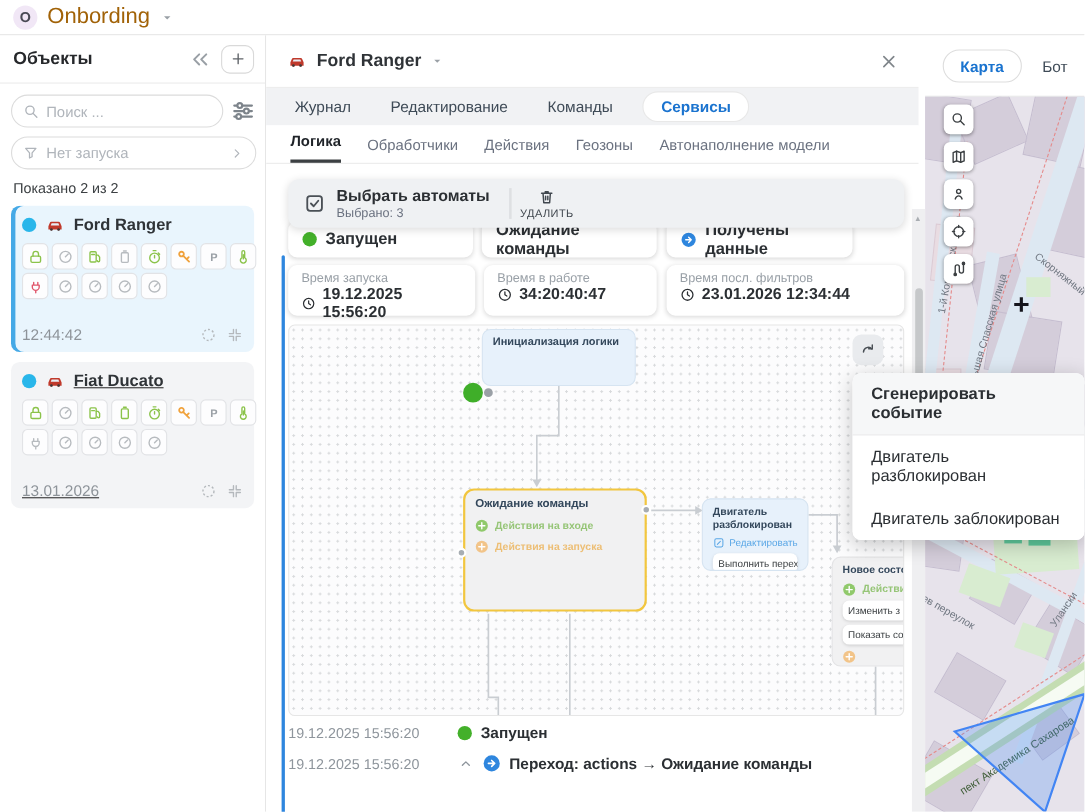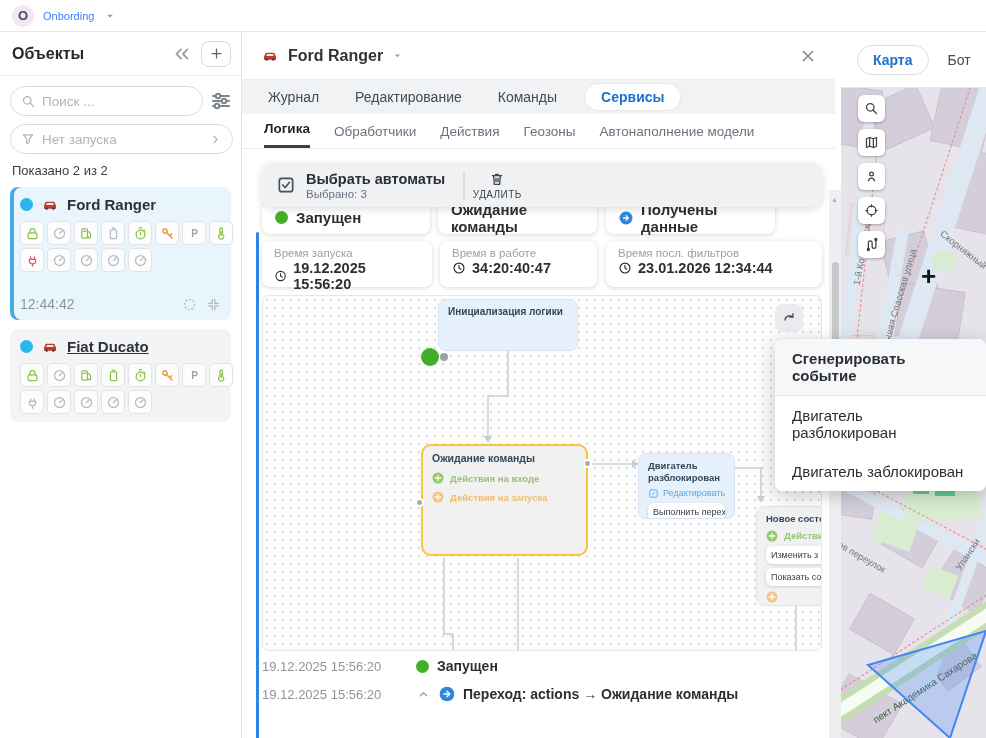--- a/index.html
+++ b/index.html
@@ -7,21 +7,21 @@
   body { position:relative; overflow:hidden; background:#fff;
          font-family:"Liberation Sans","DejaVu Sans",sans-serif; color:#333; }
   svg { display:block; }
   .ic svg { width:100%; height:100%; }
 
   
   .topbar { position:absolute; left:0; top:0; width:986px; height:32px; background:#fff;
             border-bottom:1px solid #e7e7e7; display:flex; align-items:center; padding-left:12px; gap:9px; z-index:20; }
   .avatar { width:22px; height:22px; border-radius:50%; background:#f1e7f6; color:#4a4a55;
             display:flex; align-items:center; justify-content:center; font-size:13px; font-weight:bold; }
-  .appname { font-size:11px; color:#3b82f6; }
+  .appname { font-size:20px; color:#a16207; }
   .caret { width:14px; height:14px; color:#9aa0a6; }
 
   
   .sidebar { position:absolute; left:0; top:32px; width:242px; height:706px; background:#fff;
              border-right:1px solid #e4e4e4; }
   .sb-head { height:44px; display:flex; align-items:center; padding:0 10px 0 12px; border-bottom:1px solid #ececec; }
   .sb-title { font-size:16px; font-weight:bold; color:#26282b; flex:1; }
   .collapse-btn { width:22px; height:22px; color:#9aa0a6; margin-right:8px; cursor:pointer; }
   .add-btn { width:30px; height:26px; border:1px solid #d9d9d9; border-radius:8px; color:#5f6368;
              display:flex; align-items:center; justify-content:center; }
@@ -438,20 +438,33 @@
             <path d="M12 12l4-4"></path>
           </svg>
         </span>
         <span class="mini-icon" style="color: rgb(183, 187, 191);">
           <svg viewBox="0 0 24 24" fill="none" stroke="currentColor" stroke-width="2" stroke-linecap="round" stroke-linejoin="round">
             <circle cx="12" cy="12" r="8"></circle>
             <path d="M12 12l4-4"></path>
           </svg>
         </span>
       </div>
+    <div class="vfoot">
+      <span class="vtime">13.01.2026</span>
+      <span class="ic">
+          <svg viewBox="0 0 24 24" fill="none" stroke="currentColor" stroke-width="2" stroke-dasharray="3 3">
+            <circle cx="12" cy="12" r="8"></circle>
+          </svg>
+        </span>
+      <span class="ic">
+          <svg viewBox="0 0 24 24" fill="none" stroke="currentColor" stroke-width="2" stroke-linecap="round" stroke-linejoin="round">
+            <path d="M10 4v6H4M14 4v6h6M10 20v-6H4M14 20v-6h6"></path>
+          </svg>
+        </span>
+    </div>
   </div>
 </div>
 
 <div class="main">
   <div class="m-head">
     <span class="car-ic ic">
         <svg viewBox="0 0 24 24">
           <path fill="#c0392b" d="M3 13l2-4.6c.3-.8 1-1.4 1.9-1.4h10.2c.9 0 1.6.6 1.9 1.4L21 13v4.5h-2.2a2 2 0 0 1-3.8 0H9a2 2 0 0 1-3.8 0H3V13z"></path>
           <circle cx="7.1" cy="17.3" r="1.7" fill="#3a3a3a"></circle>
           <circle cx="16.9" cy="17.3" r="1.7" fill="#3a3a3a"></circle>

